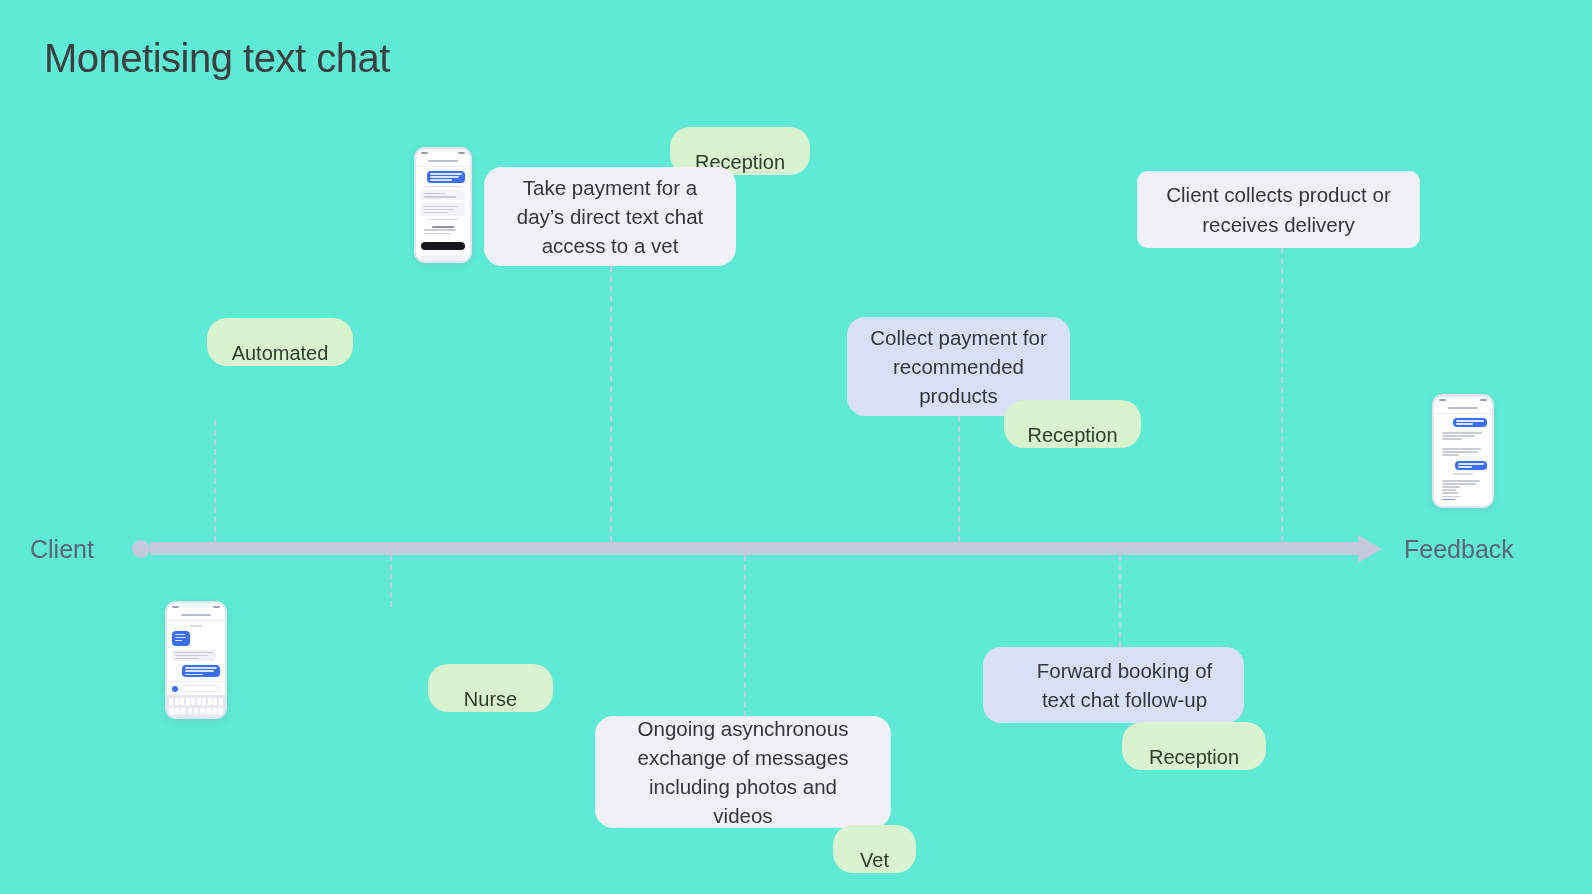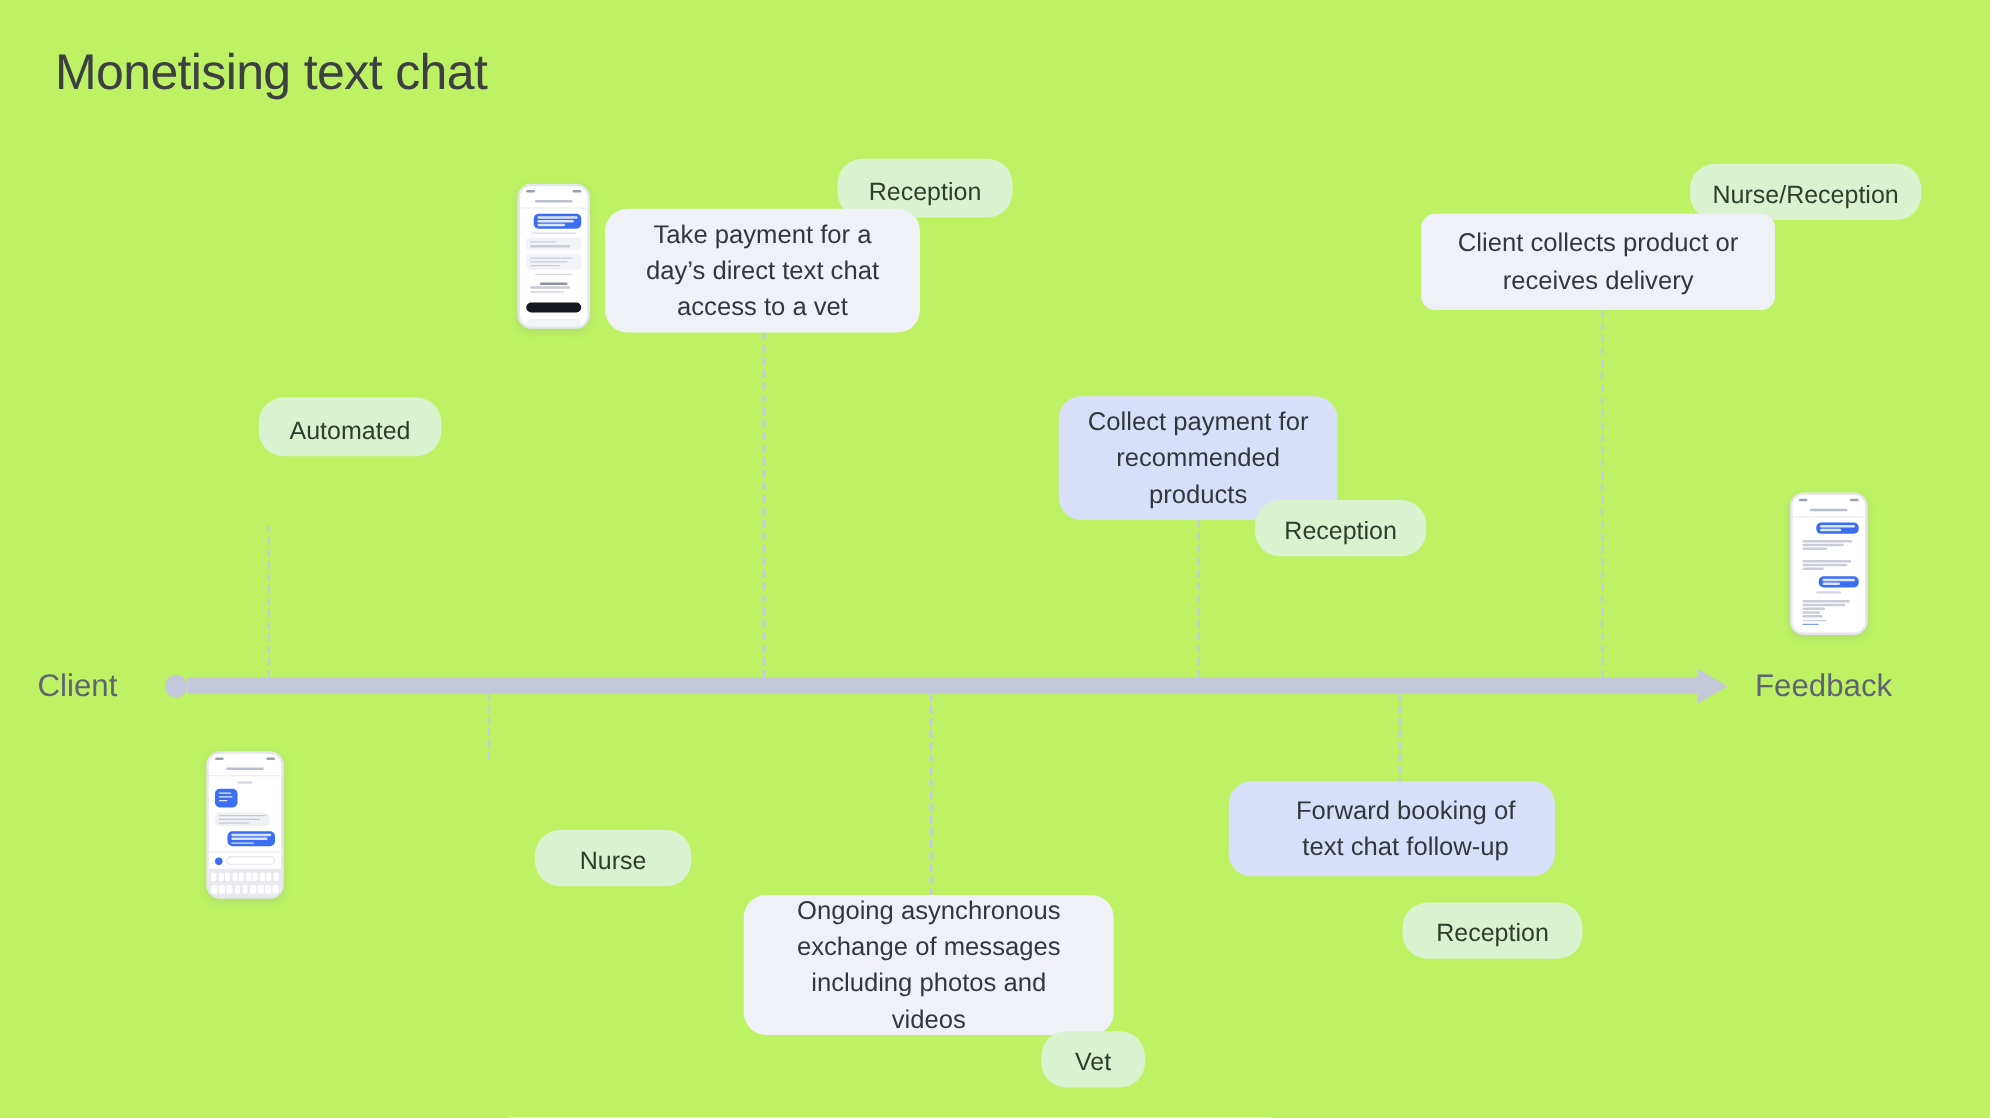--- a/index.html
+++ b/index.html
@@ -9,21 +9,21 @@
     height: 894px;
     background: #ffffff;
     font-family: "Liberation Sans", sans-serif;
     overflow: hidden;
   }
 
   #canvas {
     position: relative;
     width: 1592px;
     height: 894px;
-    background: #bef264;
+    background: #5eead4;
   }
 
   
   #page-title {
     position: absolute;
     left: 44px;
     top: 36px;
     font-size: 40px;
     font-weight: 400;
     letter-spacing: -0.5px;
@@ -115,23 +115,23 @@
   .card.gray { background: #eff1f6; }
 
   
   .tag {
     position: absolute;
     border-radius: 20px;
     background: #d9f2cf;
     color: #2f3d2b;
     font-size: 20px;
     display: flex;
-    align-items: flex-end;
+    align-items: flex-start;
     justify-content: center;
-    padding: 8px 22px;
+    padding: 24px 22px;
     white-space: nowrap;
   }
 
   
   .phone {
     position: absolute;
     background: #ffffff;
     border: 2px solid #e3e6ee;
     border-radius: 11px;
     box-shadow: 0 2px 7px rgba(110,120,150,0.18);
@@ -278,39 +278,36 @@
     <span>Collect payment for recommended products</span>
   </div>
 
   <div class="card gray" style="left:484px; top:167px; width:252px; height:99px;">
     <span>Take payment for a day’s direct text chat access to a vet</span>
   </div>
   <div class="tag" style="left:1004px; top:400px; width:137px; height:45px;">
     <span>Reception</span>
   </div>
 
-  <div class="tag" style="left:1352px; top:131px; width:185px; height:45px;">
-    <span>Nurse/Reception</span>
-  </div>
   <div class="card gray" style="left:1137px; top:171px; width:283px; height:77px;border-radius:11px;">
     <span>Client collects product or receives delivery</span>
   </div>
 
   <div class="tag" style="left:428px; top:664px; width:125px; height:45px;">
     <span>Nurse</span>
   </div>
 
   <div class="card gray" style="left:595px; top:716px; width:296px; height:112px;">
     <span>Ongoing asynchronous exchange of messages including photos and videos</span>
   </div>
   <div class="tag" style="left:833px; top:825px; width:83px; height:45px;">
     <span>Vet</span>
   </div>
 
-  <div class="card blue" style="left:983px; top:625px; width:261px; height:76px;padding-left:44px;">
+  <div class="card blue" style="left:983px; top:647px; width:261px; height:76px;padding-left:44px;">
     <span>Forward booking of text chat follow-up</span>
   </div>
   <div class="tag" style="left:1122px; top:722px; width:144px; height:45px;">
     <span>Reception</span>
   </div>
 
   <div class="phone" style="left:414px; top:147px; width:58px; height:116px;">
     <div class="ph-status">
       <i></i>
         <i></i>

